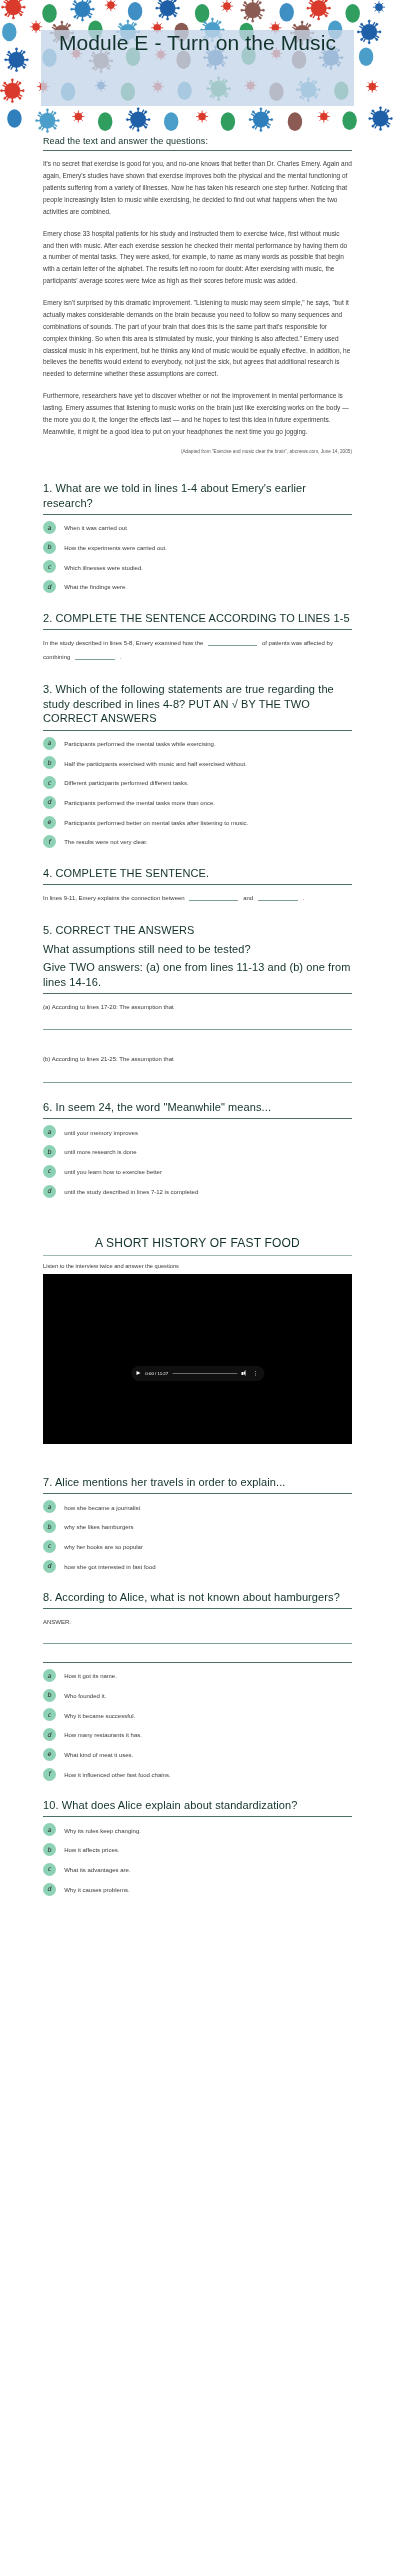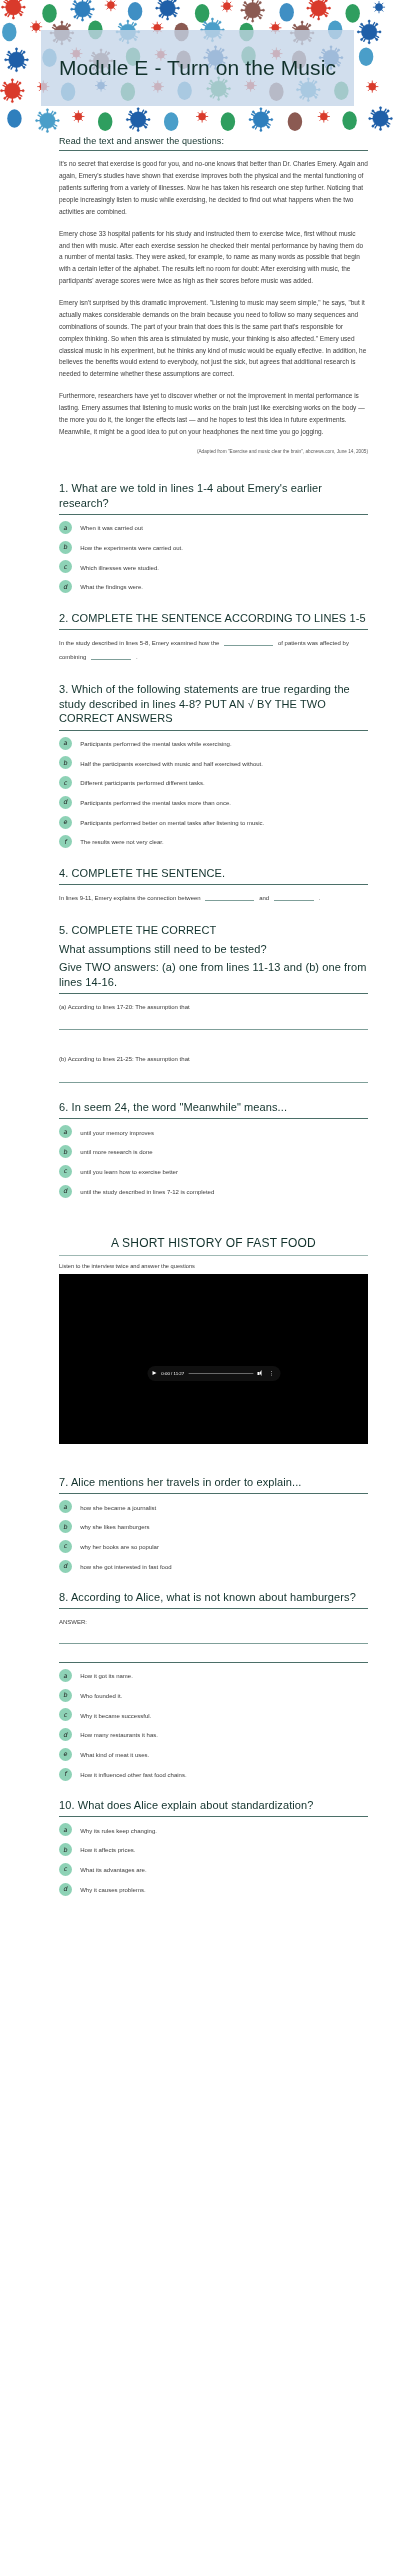--- a/index.html
+++ b/index.html
@@ -35,38 +35,37 @@
     height: 100%;
   }
   .title-plate {
     position: absolute;
     left: 41px;
     top: 30px;
     width: 313px;
     height: 76px;
     background: rgba(196, 213, 232, 0.78);
     display: flex;
-    align-items: center;
     justify-content: center;
     text-align: center;
   }
   .title-plate h1 {
     margin: 0;
     font-family: "Liberation Sans", sans-serif;
     font-weight: 300;
     font-size: 21px;
     line-height: 1.22;
     color: #12322c;
     letter-spacing: 0.1px;
   }
 
   
   .body-col {
     width: 396px;
-    padding: 0 59px;
+    padding: 0 43px;
   }
   .content {
     width: 309px;
   }
 
   
   .sec-head {
     font-size: 9px;
     font-weight: 400;
     color: #12322c;
@@ -478,21 +477,21 @@
           <span class="blank"></span>
           <span>and</span>
           <span class="blank short"></span>
           <span>.</span>
         </p>
       </div>
 
       <div class="block">
         <p class="q-head">
           <span>5.</span>
-          <span>COMPLETE THE CORRECT</span>
+          <span>CORRECT THE ANSWERS</span>
         </p>
         <p class="q-head">What assumptions still need to be tested?</p>
         <p class="q-head">Give TWO answers: (a) one from lines 11-13 and (b) one from lines 14-16.</p>
         <hr class="rule">
         <p class="fill">
           <span>(a) According to lines 17-20: The assumption that</span>
           <span class="blank full"></span>
         </p>
         <div style="height:11.3px"></div>
         <p class="fill">

